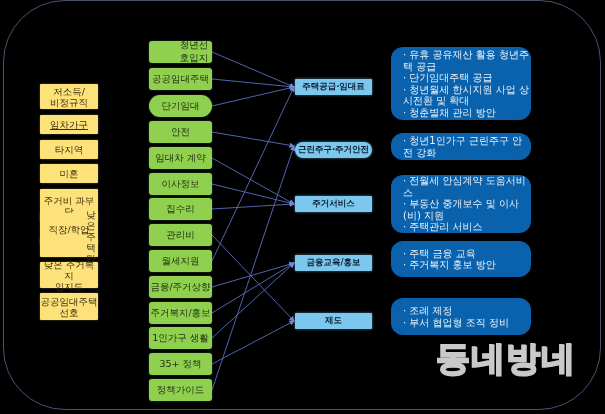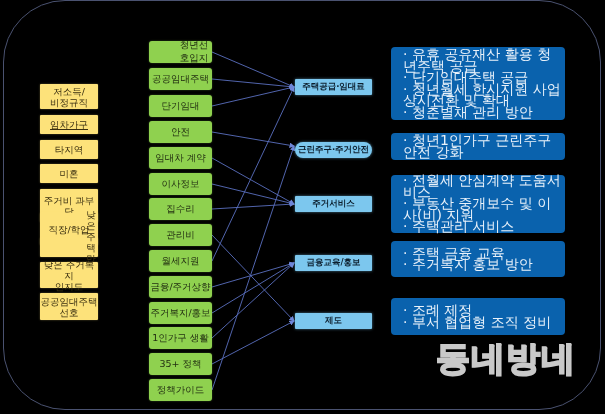--- a/index.html
+++ b/index.html
@@ -18,23 +18,23 @@
   }
   .green {
     left:149px; width:63px; height:22px; background:#8fd14f; color:#233012; border-radius:3px;
     font-size:9.5px; box-shadow:0 0 2px rgba(140,210,80,0.4);
   }
   .cat {
     left:295px; width:77px; height:16px; background:#7cc7ee; color:#0c1f2e; font-weight:bold;
     font-size:8.5px; border-radius:1px; box-shadow:0 0 3px rgba(120,200,240,0.6);
   }
   .detail {
-    left:391px; width:174px; background:#0a62ad; color:#e8f1fa; border-radius:4px;
+    left:391px; width:140px; background:#0a62ad; color:#e8f1fa; border-radius:12px;
     justify-content:flex-start; align-items:center; text-align:left; padding-left:12px;
-    font-size:14px; line-height:11.5px;
+    font-size:10px; line-height:11.5px;
   }
   .detail ul { list-style:none; margin:0; padding:0; }
   .detail li::before { content:"· "; }
   svg.lines { position:absolute; left:0; top:0; }
   .watermark {
     position:absolute; left:436px; top:336px; font-size:34px; font-weight:bold; color:#1a1a1a;
     -webkit-text-stroke:2px #c9c9c9; letter-spacing:1px;
     text-shadow:0 0 1px #fff;
   }
 </style>
@@ -77,21 +77,21 @@
     <div class="box yellow" style="top: 213px; height: 32px; white-space: pre-line;">직장/학업</div>
     <div class="box yellow" style="top: 238px; height: 19px; white-space: pre-line; padding-left: 44px;">낮은주택만족도</div>
     <div class="box yellow" style="top: 262px; height: 26px; white-space: pre-line;">낮은 주거복지
 인지도</div>
     <div class="box yellow" style="top: 293px; height: 27px; white-space: pre-line;">공공임대주택
 선호</div>
   </div>
 <div id="topics">
     <div class="box green" style="top: 41px; padding-left: 27px;">청년선호입지</div>
     <div class="box green" style="top: 68px;">공공임대주택</div>
-    <div class="box green" style="top: 95px;">단기임대</div>
+    <div class="box green" style="top: 95px; border-radius: 11px;">단기임대</div>
     <div class="box green" style="top: 121px;">안전</div>
     <div class="box green" style="top: 147px;">임대차 계약</div>
     <div class="box green" style="top: 173px;">이사정보</div>
     <div class="box green" style="top: 198px;">집수리</div>
     <div class="box green" style="top: 224px;">관리비</div>
     <div class="box green" style="top: 250px;">월세지원</div>
     <div class="box green" style="top: 276px;">금융/주거상향</div>
     <div class="box green" style="top: 302px;">주거복지/홍보</div>
     <div class="box green" style="top: 327px;">1인가구 생활</div>
     <div class="box green" style="top: 353px;">35+ 정책</div>

